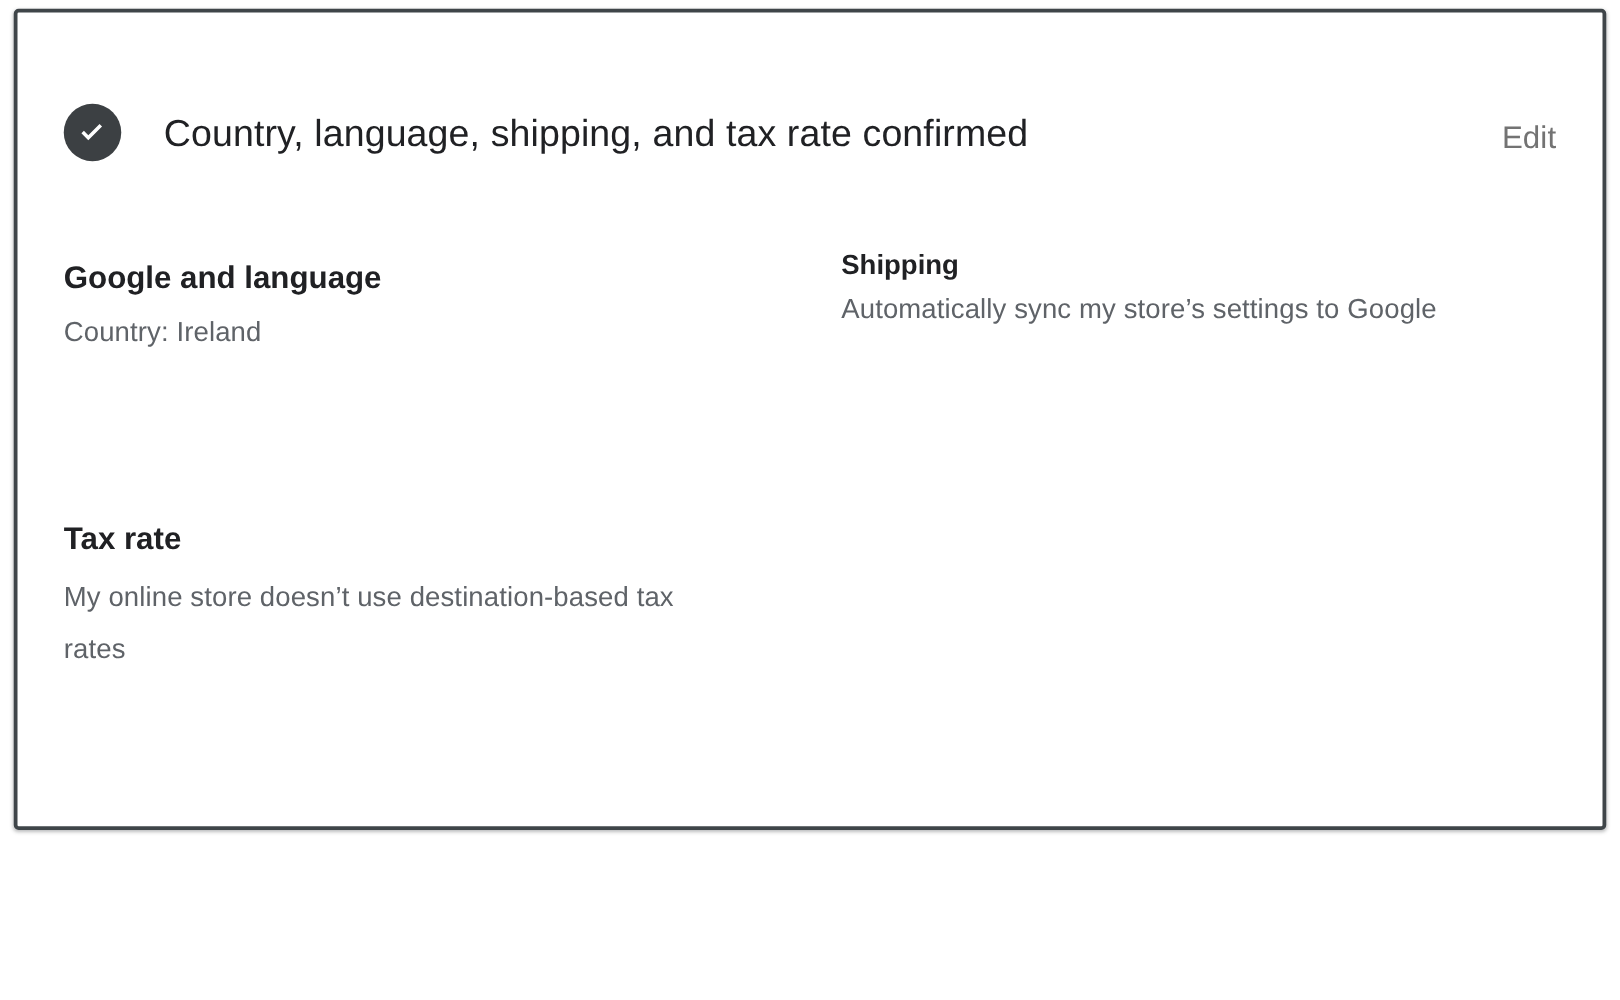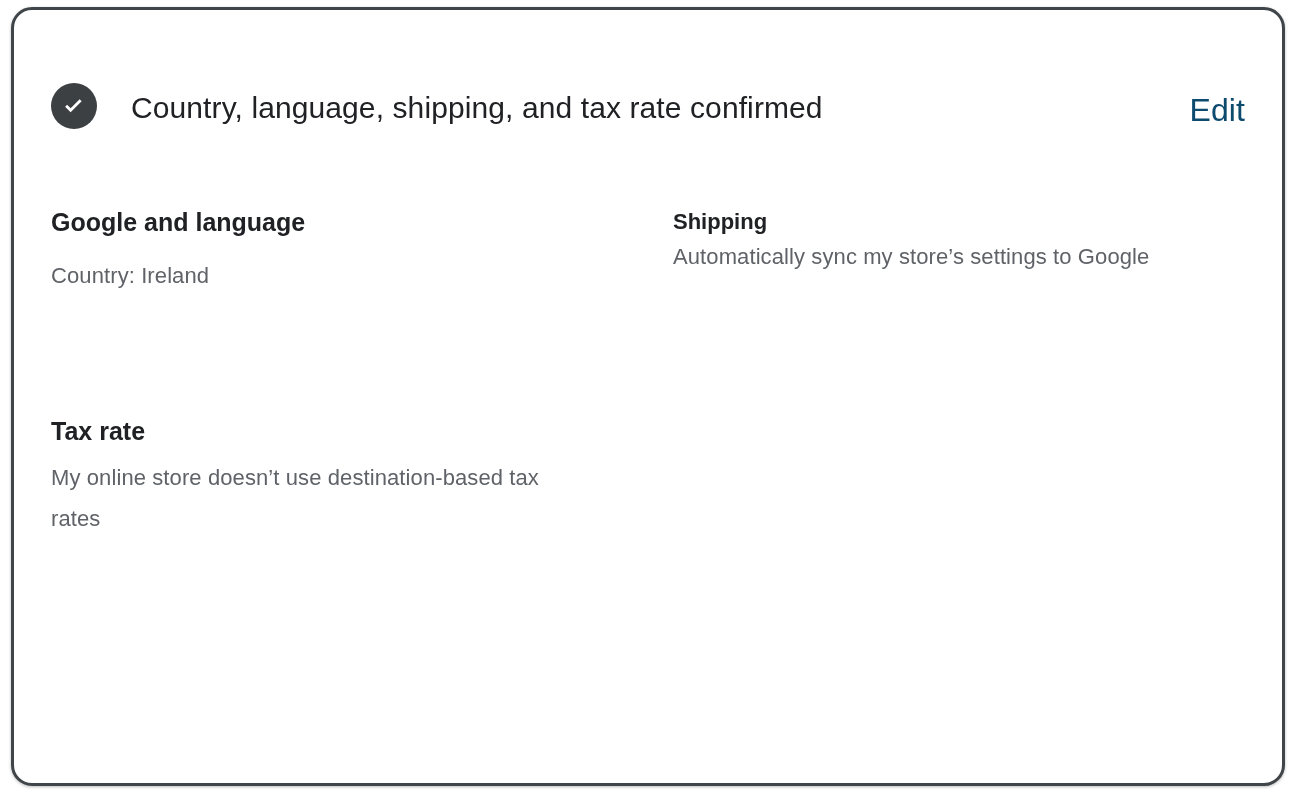--- a/index.html
+++ b/index.html
@@ -23,25 +23,25 @@
     background: #ffffff;
     box-sizing: border-box;
   }
 
   
   .card {
     position: absolute;
     left: 11px;
     top: 7px;
     width: 1274px;
-    height: 779px;
+    height: 657px;
     box-sizing: border-box;
     background: #ffffff;
     border: 3px solid #3f4549;
-    border-radius: 21px;
+    border-radius: 4px;
     box-shadow: 0 1px 3px rgba(60,64,67,0.35);
     overflow: hidden;
   }
 
   
   .card-header {
     position: absolute;
     left: 0;
     top: 0;
     width: 100%;
@@ -73,24 +73,24 @@
     font-weight: 400;
     color: #202124;
     letter-spacing: 0.1px;
     white-space: nowrap;
   }
 
   .edit-link {
     position: absolute;
     right: 37px;
     top: 85px;
-    font-size: 32px;
+    font-size: 25px;
     line-height: 30px;
     font-weight: 500;
-    color: #0c4a6e;
+    color: #737373;
     cursor: pointer;
     text-decoration: none;
     letter-spacing: 0.1px;
     text-align: center;
   }
 
   
   .body-grid {
     position: absolute;
     left: 0;
@@ -130,26 +130,26 @@
     font-weight: 400;
     color: #5f6368;
     margin: 0;
     letter-spacing: 0.1px;
   }
   .section-body.wrap {
     line-height: 41px;
   }
 
   .block-country-lang { position: absolute; left: 0; top: 56px; }
-  .block-country-lang .section-body { margin-top: 18px; }
+  .block-country-lang .section-body { margin-top: 8px; }
 
   .block-tax { position: absolute; left: 0; top: 265px; }
   .block-tax .section-body { margin-top: 10px; width: 530px; }
 
-  .block-shipping { position: absolute; left: 0; top: 58px; }
+  .block-shipping { position: absolute; left: 0; top: 48px; }
   .block-shipping .section-body { width: 540px; }
 </style>
 </head>
 <body>
 
 <div class="canvas">
   <div class="card">
 
     <div class="card-header">
 

